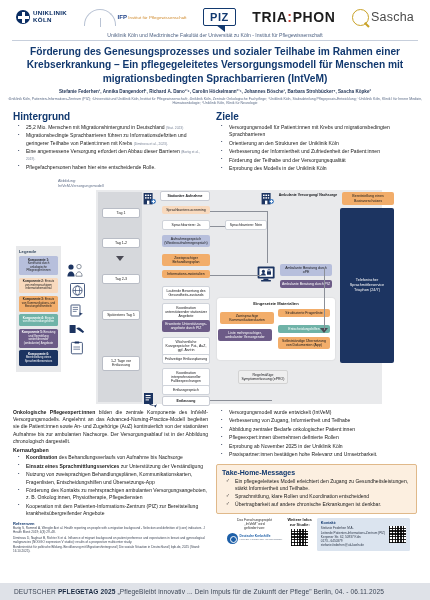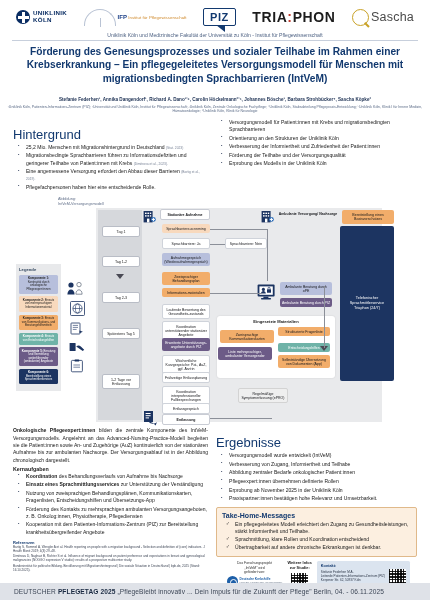--- a/index.html
+++ b/index.html
@@ -37,26 +37,26 @@
   .intvem-o{width:15px;height:15px;border-radius:50%;border:1.6px solid #c9a227;position:relative;}
   .intvem-o:after{content:"";position:absolute;right:-2px;bottom:-1px;width:6px;height:1.6px;
      background:#c9a227;transform:rotate(45deg);}
   .intvem-t{font-size:12.5px;color:#4a4a4a;letter-spacing:.2px;}
 
   .instline{text-align:center;font-size:5.1px;color:#4b5f80;border-bottom:.7px solid #c7cfdc;
      padding-bottom:2px;margin:0 6px;}
 
   
   .title{text-align:center;font-size:10.2px;font-weight:bold;color:#12396f;
-     line-height:1.32;margin:4px 14px 12px 14px;}
+     line-height:1.32;margin:4px 14px 4px 14px;}
   .authors{text-align:center;font-size:4.6px;font-weight:bold;color:#1b2f52;margin-top:3px;line-height:1.25;}
   .affil{text-align:center;font-size:3.5px;color:#5a6a86;line-height:1.32;margin-top:1.5px;}
 
   
-  .sec-h{font-size:13px;font-weight:normal;color:#12396f;margin:8px 0 2px 0;}
+  .sec-h{font-size:10px;font-weight:bold;color:#12396f;margin:0 0 2px 0;}
   ul.bl{margin:0;padding-left:9px;list-style:none;}
   ul.bl li{font-size:5.05px;line-height:1.42;margin-bottom:1.4px;position:relative;padding-left:4px;color:#1a1a1a;}
   ul.bl li:before{content:"▪";position:absolute;left:-4px;top:-0.5px;font-size:4.2px;color:#55617a;}
   .cite{font-size:3.3px;color:#7b8598;}
 
   .two-col{display:flex;gap:8px;margin:5px 7px 0 7px;}
   .col-l{width:197px;}
   .col-r{width:203px;}
 
   
@@ -189,20 +189,21 @@
     <div class="col-l">
       <div class="sec-h">Hintergrund</div>
       <ul class="bl">
         <li><span>25,2 Mio. Menschen mit Migrationshintergrund in Deutschland</span> <span class="cite">(Stat. 2023)</span></li>
         <li><span>Migrationsbedingte Sprachbarrieren führen zu Informationsdefiziten und geringerer Teilhabe von Patient:innen mit Krebs</span> <span class="cite">(Dimitrova et al., 2023).</span></li>
         <li><span>Eine angemessene Versorgung erfordert den Abbau dieser Barrieren</span> <span class="cite">(Bartig et al., 2019).</span></li>
         <li><span>Pflegefachpersonen haben hier eine entscheidende Rolle.</span></li>
       </ul>
     </div>
     <div class="col-r">
+      <div class="sec-h">Ziele</div>
       <ul class="bl">
         <li>Versorgungsmodell für Patient:innen mit Krebs und migrationsbedingten Sprachbarrieren</li>
         <li>Orientierung an den Strukturen der Uniklinik Köln</li>
         <li>Verbesserung der Informiertheit und Zufriedenheit der Patient:innen</li>
         <li>Förderung der Teilhabe und der Versorgungsqualität</li>
         <li>Erprobung des Modells in der Uniklinik Köln</li>
       </ul>
     </div>
   </div>
 
@@ -406,21 +407,20 @@
         <li><span>Kooperation mit dem Patienten-Informations-Zentrum (PIZ) zur Bereitstellung krankheitsübergreifender Angebote</span></li>
       </ul>
 
       <div class="refs-t">Referenzen</div>
       <div class="ref-i">Bartig S, Rommel A, Wengler A et al. Health reporting on people with a migration background - Selection and definition of (core) indicators. J Health Monit 2019; 4(3):29–48.</div>
       <div class="ref-i">Dimitrova D, Naghavi B, Richter S et al. Influence of migrant background on patient preference and expectations in breast and gynecological malignancies (NOGGO expression V studio): results of a prospective multicenter study.</div>
       <div class="ref-i">Bundesinstitut für politische Bildung. Bevölkerung mit Migrationshintergrund | Die soziale Situation in Deutschland | bpb.de, 2025 (Stand: 16.10.2025).</div>
     </div>
 
     <div class="col-r">
-      <div class="sec-h">Ergebnisse</div>
       <ul class="bl">
         <li>Versorgungsmodell wurde entwickelt (IntVeM)</li>
         <li>Verbesserung von Zugang, Informiertheit und Teilhabe</li>
         <li>Abbildung zentraler Bedarfe onkologischer Patient:innen</li>
         <li>Pflegeexpert:innen übernehmen definierte Rollen</li>
         <li>Erprobung ab November 2025 in der Uniklinik Köln</li>
         <li>Praxispartner:innen bestätigen hohe Relevanz und Umsetzbarkeit.</li>
       </ul>
 
       <div class="thm">

